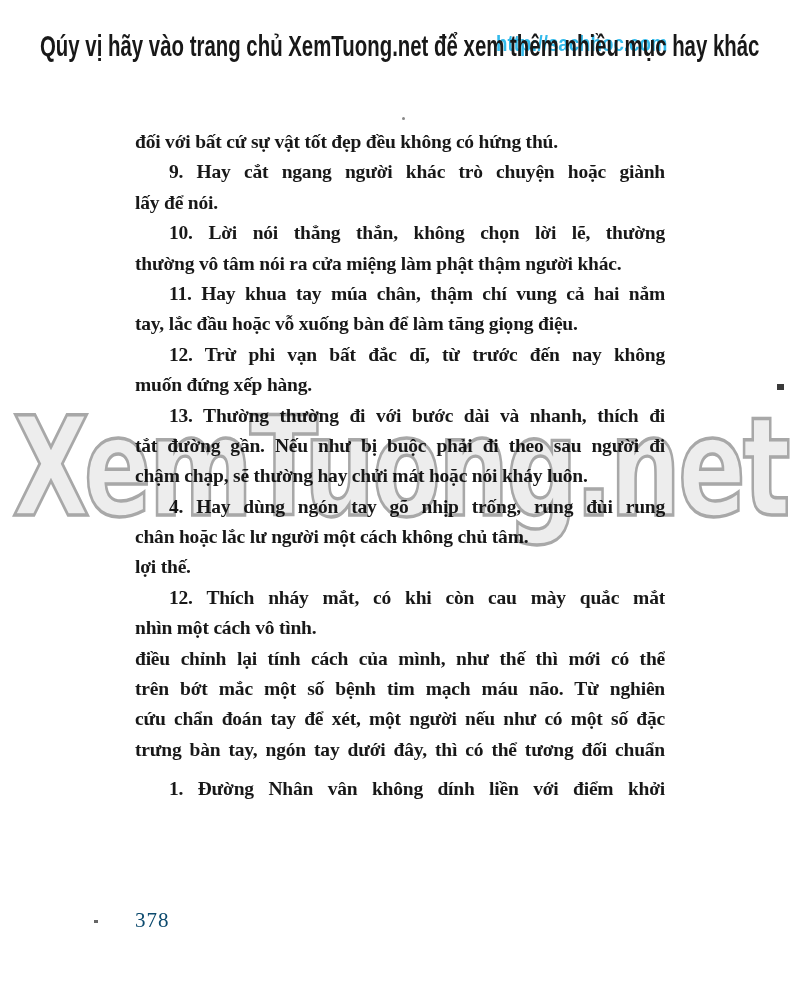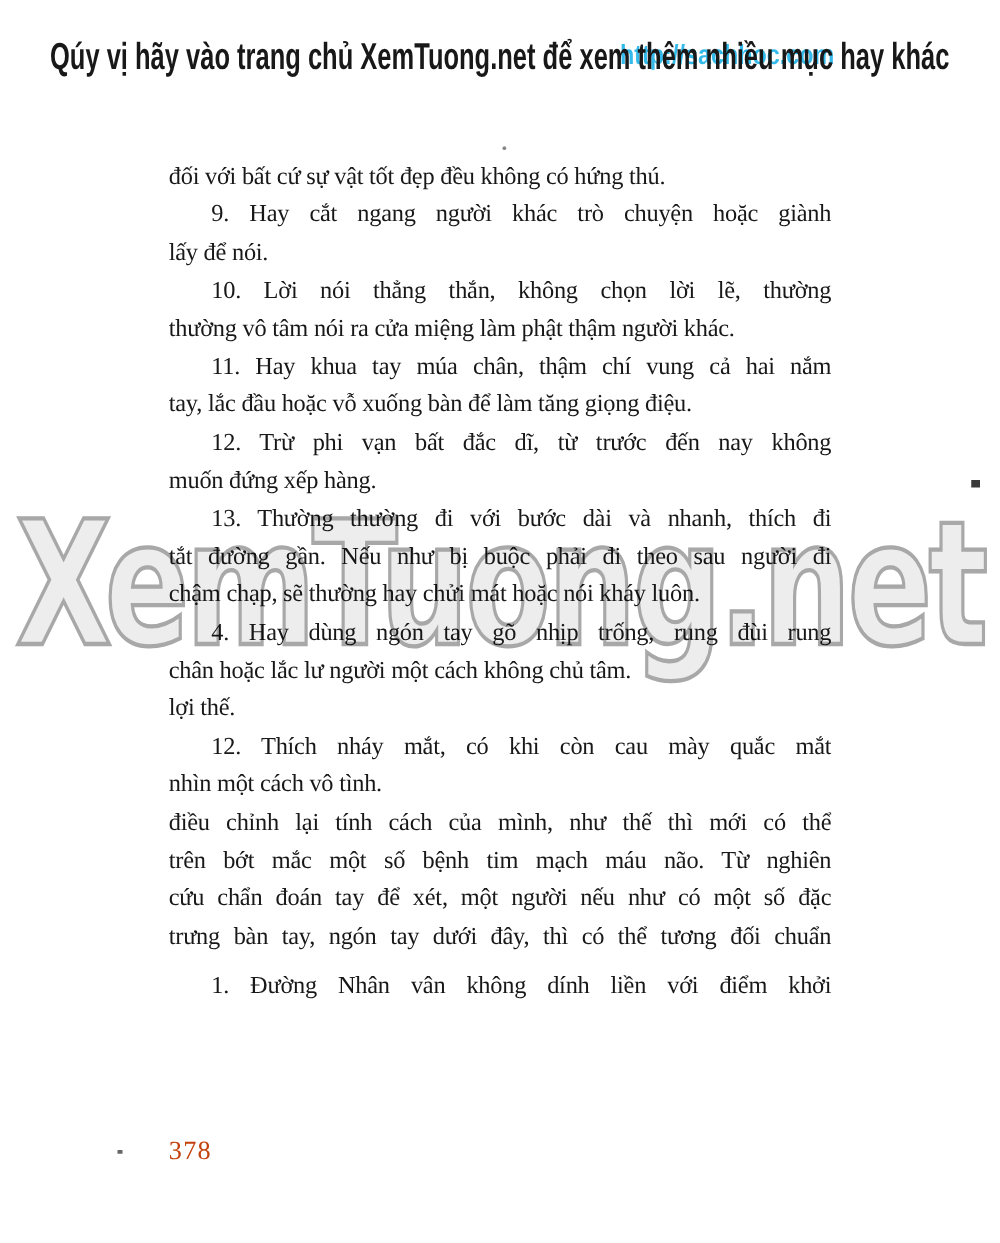--- a/index.html
+++ b/index.html
@@ -30,20 +30,21 @@
   }
 
   
   .body-text{position:absolute;left:135px;top:127px;width:530px;z-index:2;}
   .line{
     font-size:19.5px;line-height:30.4px;height:30.4px;
     letter-spacing:-0.2px;
     color:var(--ink,#161616);
     text-align:justify;text-align-last:justify;
     overflow:hidden;
+    font-weight:bold;
   }
   .line.indent{text-indent:34px;}
   .line.last{text-align-last:auto;}
   .line.gap{margin-top:9px;}
 
   
   .watermark{
     position:absolute;left:0;right:0;top:392px;z-index:3;
     text-align:center;
     font-family:"DejaVu Sans","Liberation Sans",sans-serif;
@@ -52,21 +53,21 @@
     color:var(--watermark-fill,#ededed);
     -webkit-text-stroke:2.5px var(--watermark-stroke,#a8a8a8);
     transform:scaleY(1.38);transform-origin:center top;
     mix-blend-mode:multiply;
     pointer-events:none;
     white-space:nowrap;
   }
 
   .page-number{
     position:absolute;left:135px;top:908px;z-index:2;
-    font-size:21px;color:#c2410c;letter-spacing:1px;
+    font-size:21px;color:#0c4a6e;letter-spacing:1px;
   }
 
   
   .speck{position:absolute;z-index:4;}
   .speck-a{left:94px;top:920px;width:4px;height:3px;background:#666;}
   .speck-b{left:777px;top:384px;width:7px;height:6px;background:#3a3a3a;}
   .speck-c{left:402px;top:117px;width:3px;height:3px;background:#888;border-radius:50%;}
 </style>
 </head>
 <body>

